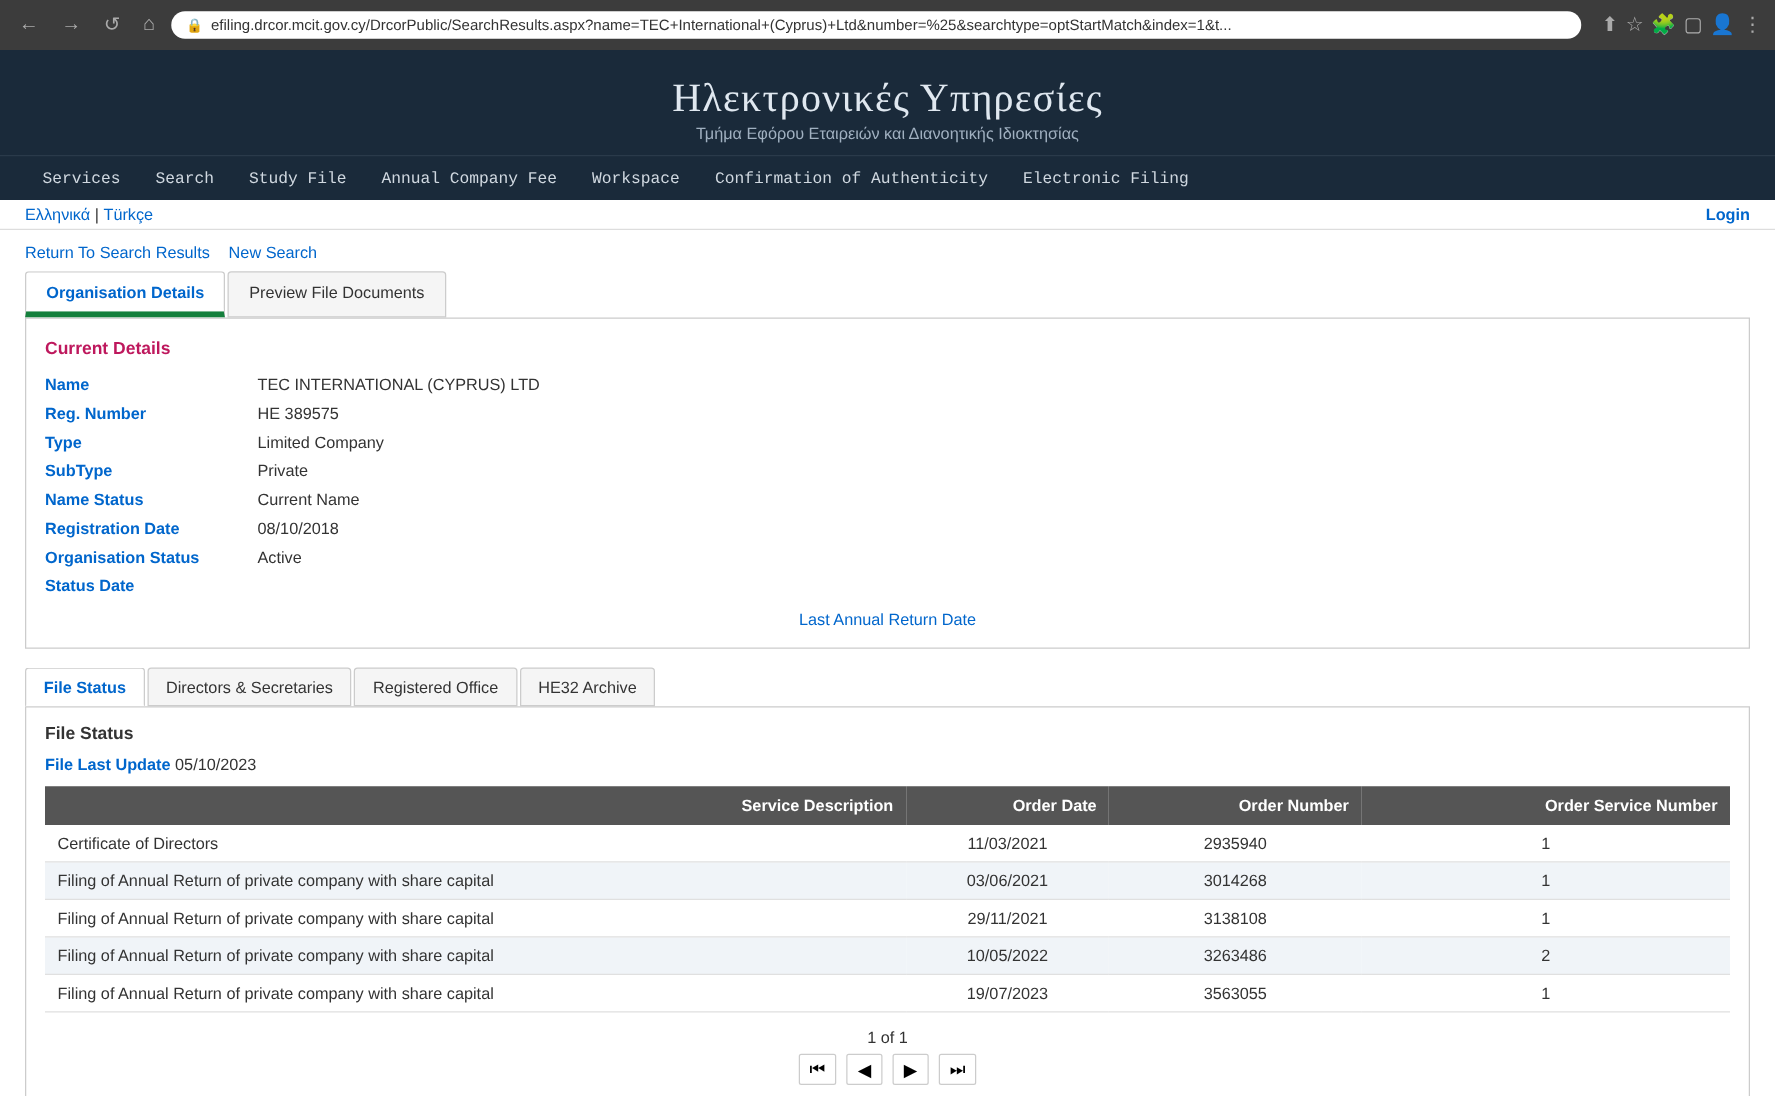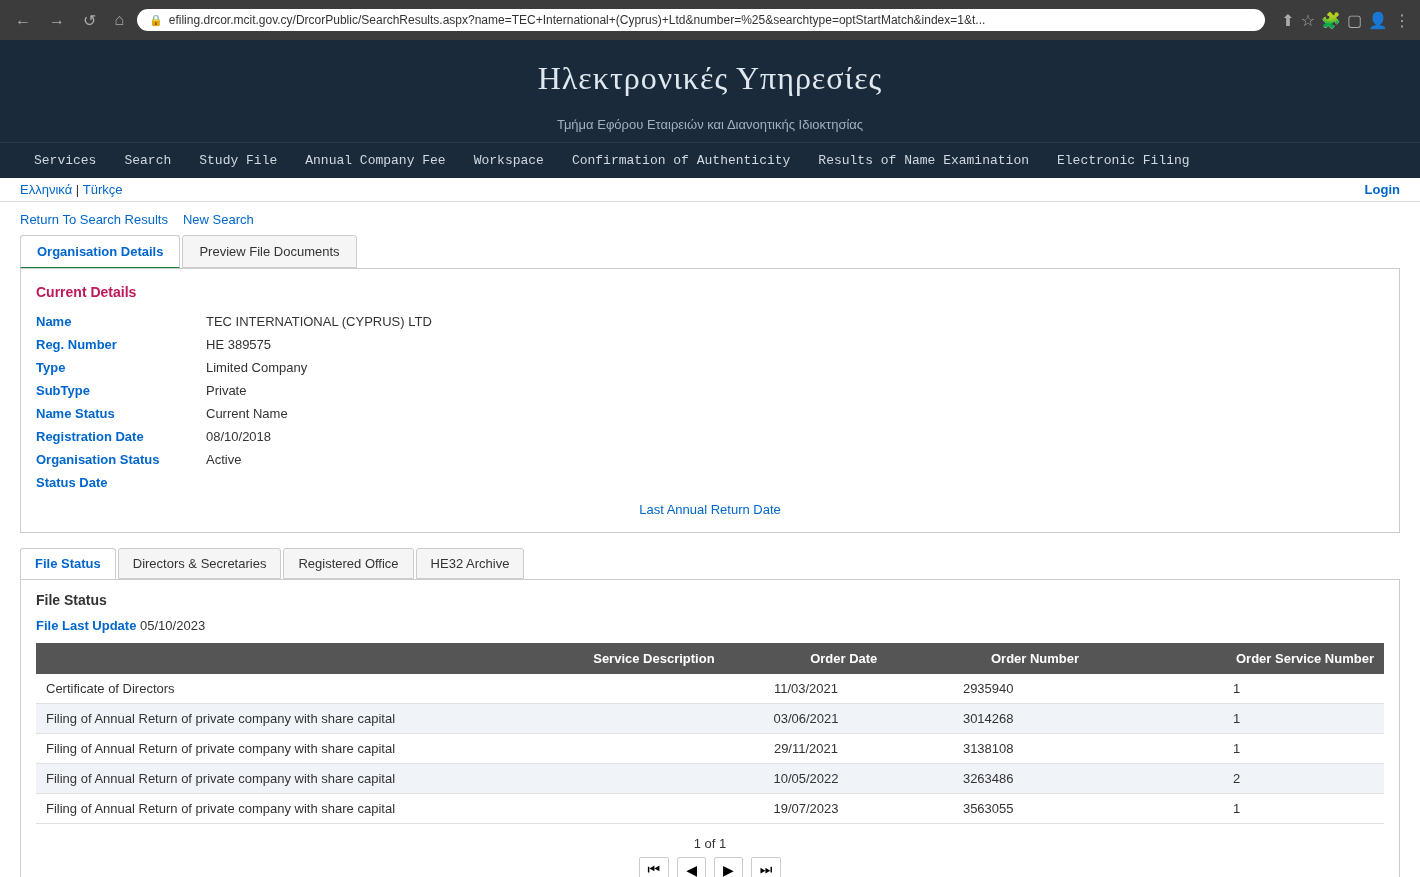--- a/index.html
+++ b/index.html
@@ -45,21 +45,21 @@
     }
     .site-title {
       font-size: 32px;
       color: #e0e8f0;
       font-family: 'Times New Roman', serif;
       letter-spacing: 1px;
     }
     .site-subtitle {
       color: #a0b0c0;
       font-size: 13px;
-      margin-top: 20px;
+      margin-top: 2px;
     }
 
     
     .nav-bar {
       background: #1a2a3a;
       border-top: 1px solid #2a3a4a;
       padding: 0 20px;
     }
     .nav-bar ul {
       list-style: none;
@@ -99,21 +99,21 @@
     .tab {
       padding: 8px 16px;
       border: 1px solid #ccc;
       cursor: pointer;
       font-size: 13px;
       background: #f5f5f5;
       color: #333;
       border-radius: 3px 3px 0 0;
       margin-right: 2px;
     }
-    .tab.active { background: #fff; border-bottom: 1px solid #15803d; color: #0066cc; font-weight: bold; }
+    .tab.active { background: #fff; border-bottom: 5px solid #15803d; color: #0066cc; font-weight: bold; }
 
     
     .content-box {
       border: 1px solid #ccc;
       padding: 15px;
       margin-bottom: 15px;
     }
 
     .section-title {
       font-weight: bold;
@@ -211,23 +211,20 @@
         <a href="#">Study File</a>
       </li>
       <li>
         <a href="#">Annual Company Fee</a>
       </li>
       <li>
         <a href="#">Workspace</a>
       </li>
       <li>
         <a href="#">Confirmation of Authenticity</a>
-      </li>
-      <li>
-        <a href="#">Results of Name Examination</a>
       </li>
       <li>
         <a href="#">Electronic Filing</a>
       </li>
     </ul>
 </nav>
 
 <div class="lang-bar">
   <div>
     <a href="#">Ελληνικά</a>

